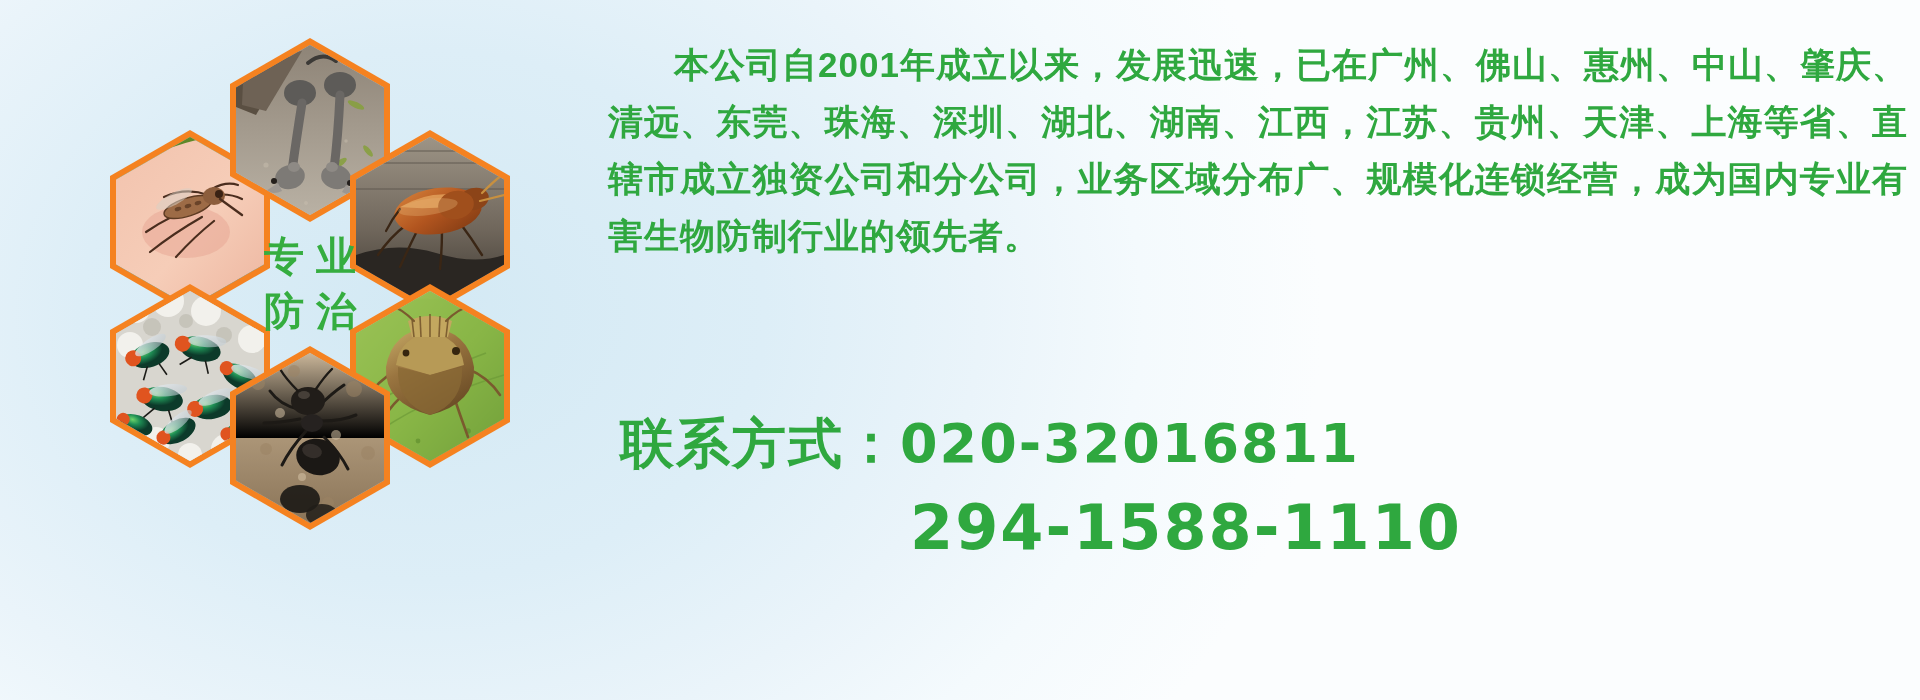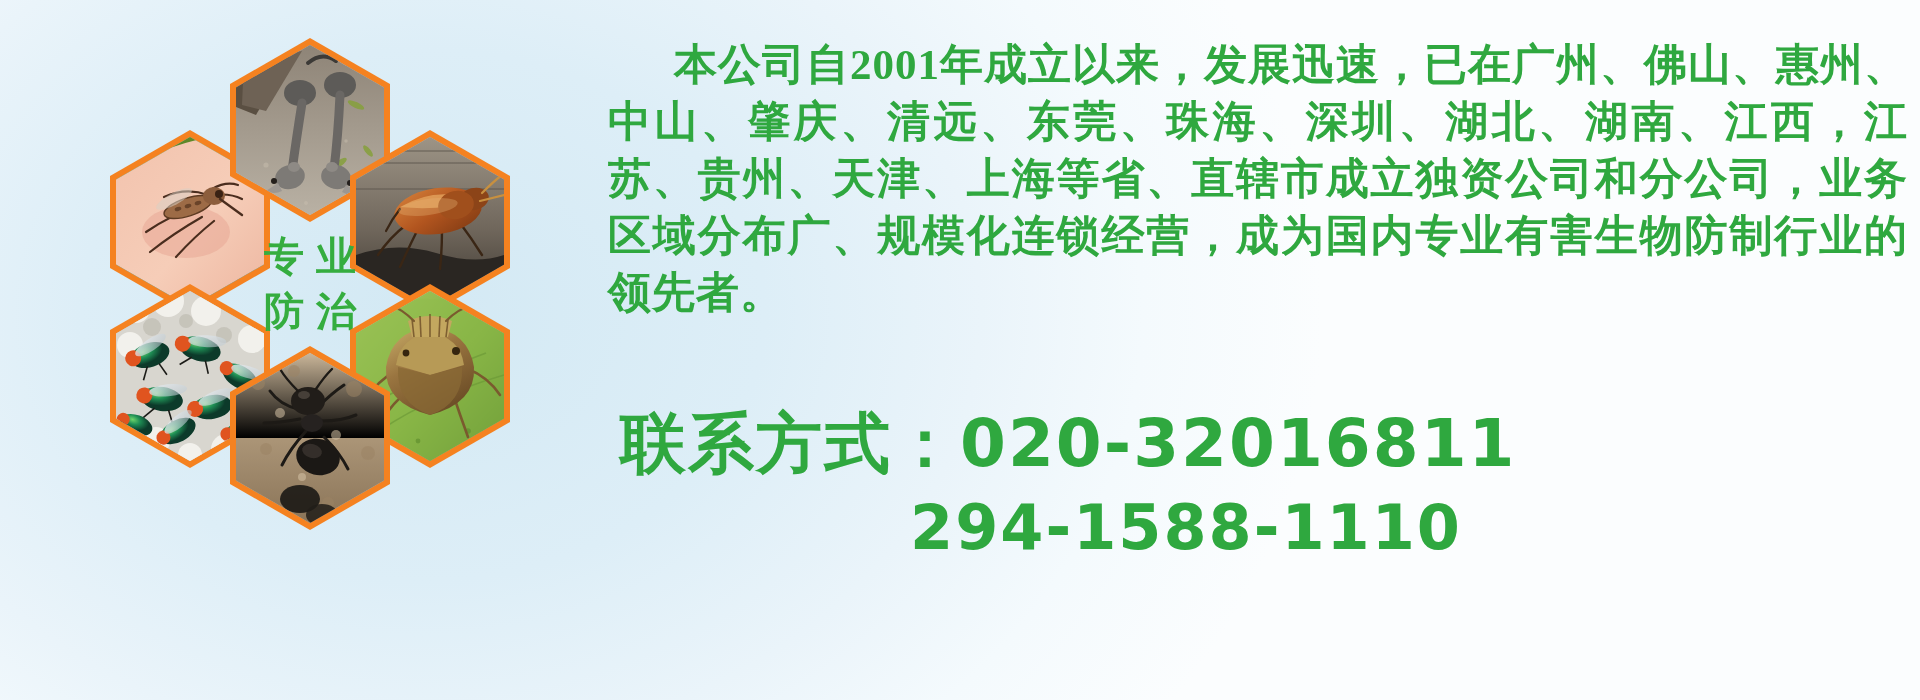--- a/index.html
+++ b/index.html
@@ -50,30 +50,30 @@
   #hex-flies     {left:10px;  top:276px;}
   #hex-centertxt {left:130px; top:184px;}
   #hex-stinkbug  {left:250px; top:276px;}
   #hex-ant       {left:130px; top:338px;}
   
   #copy{
     position:absolute;left:608px;top:36px;width:1300px;
   }
   #copy p{
     margin:0;color:#2fa83f;
-    font-size:43px;line-height:57px;font-weight:bold;letter-spacing:1px;
+    font-size:35px;line-height:57px;font-weight:bold;letter-spacing:1px;
     text-indent:66px;text-align:justify;
-    font-family:Liberation Serif, serif;
+    font-family:Liberation Sans, sans-serif;
   }
   #contact{position:absolute;left:620px;top:402px;width:1300px;}
   .phone-line{
     color:#2fa83f;font-weight:bold;white-space:nowrap;
     font-family:"DejaVu Sans","Liberation Sans",sans-serif;
   }
-  #phone-primary{font-size:66px;line-height:84px;letter-spacing:2px;}
+  #phone-primary{font-size:54px;line-height:84px;letter-spacing:2px;}
   #phone-secondary{font-size:62px;line-height:84px;letter-spacing:2px;padding-left:290px;}
 </style>
 </head>
 <body>
 
 <div id="banner">
 
   <div id="hex-cluster">
 
     <div class="hex" id="hex-mosquito">

